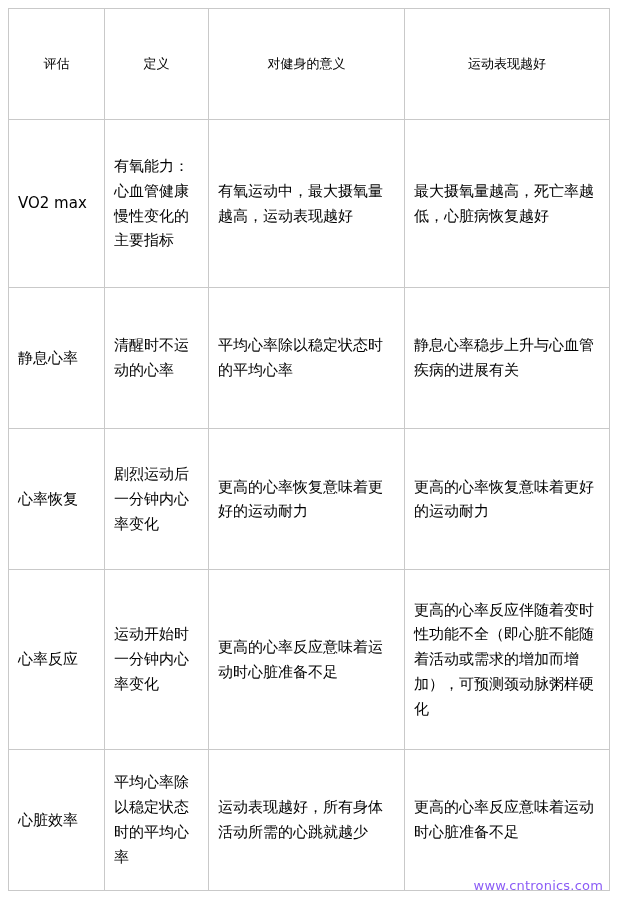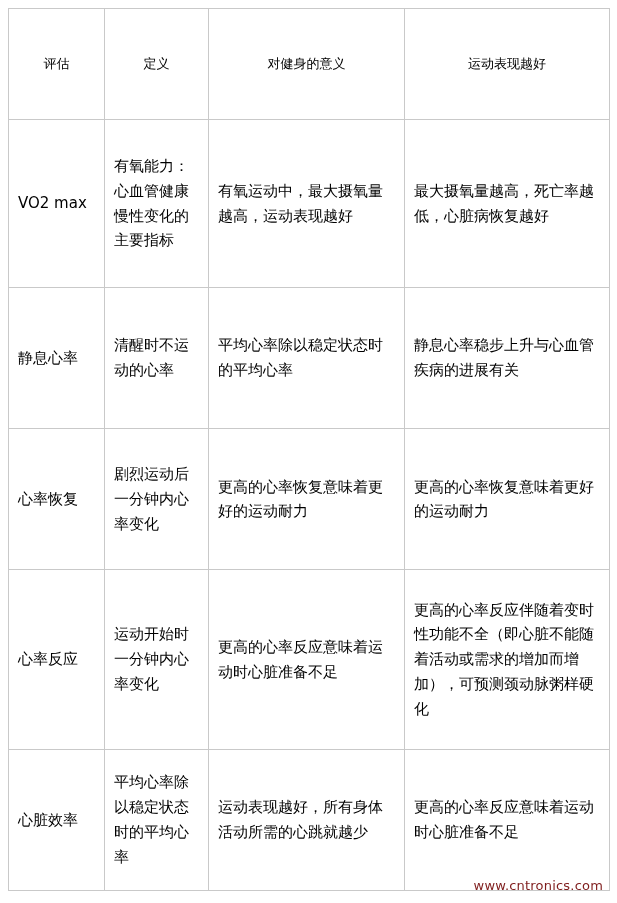--- a/index.html
+++ b/index.html
@@ -121,13 +121,13 @@
       <tr class="row-eff">
         <td class="cell-name">心脏效率</td>
         <td class="cell-def">平均心率除以稳定状态时的平均心率</td>
         <td>运动表现越好，所有身体活动所需的心跳就越少</td>
         <td>更高的心率反应意味着运动时心脏准备不足</td>
       </tr>
     </tbody>
   </table>
 </div>
 
-<div class="watermark" style="color: #7f1d1d; margin-left: 20px;">www.cntronics.com</div>
+<div class="watermark" style="color: #8b5cf6; margin-left: 20px;">www.cntronics.com</div>
 
 </body></html>

